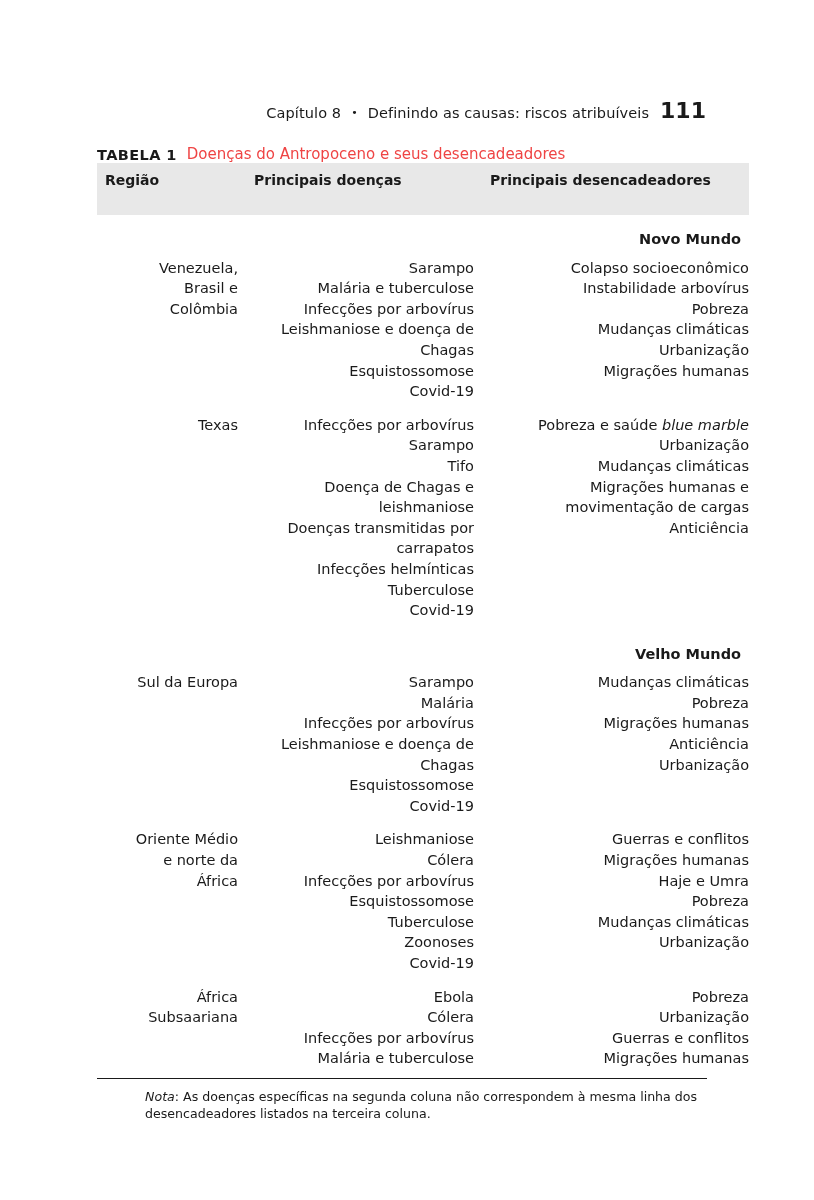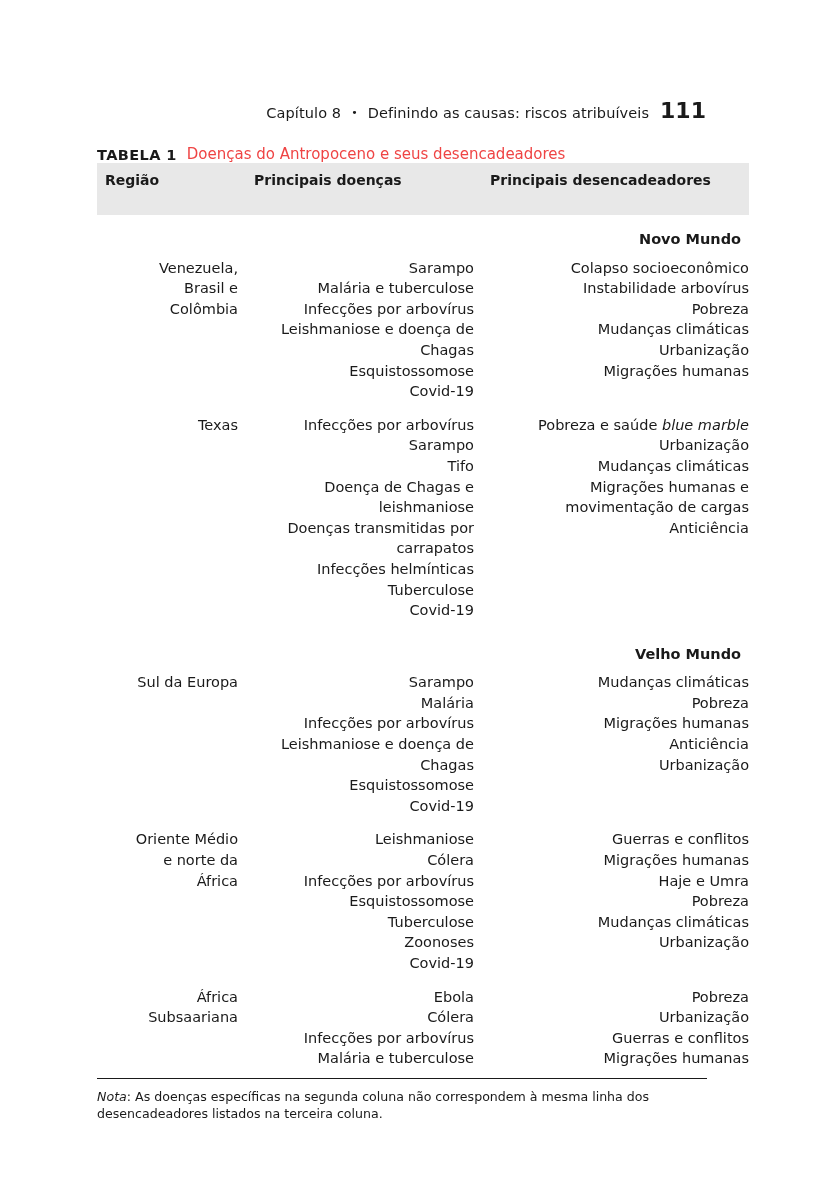--- a/index.html
+++ b/index.html
@@ -119,20 +119,21 @@
     border-top: 1.5px solid #1a1a1a;
     margin: 0;
   }
 
   .notes {
     margin-top: 9px;
     font-size: 12.6px;
     line-height: 17.5px;
     color: #1a1a1a;
     width: 600px;
+    margin-left: 48px;
   }
   .notes p { margin: 0 0 2px 0; }
   .notes .lbl { font-style: italic; }
 </style>
 </head>
 <body>
 
 <div class="page">
 
   <div class="running-head">

